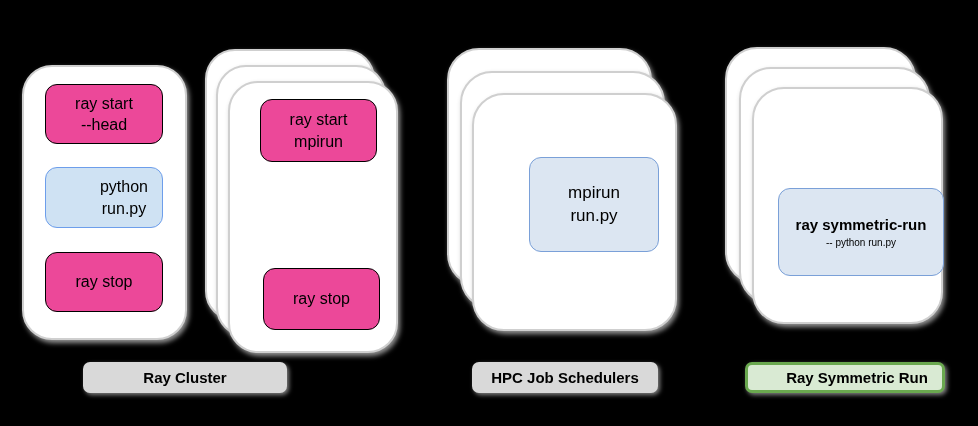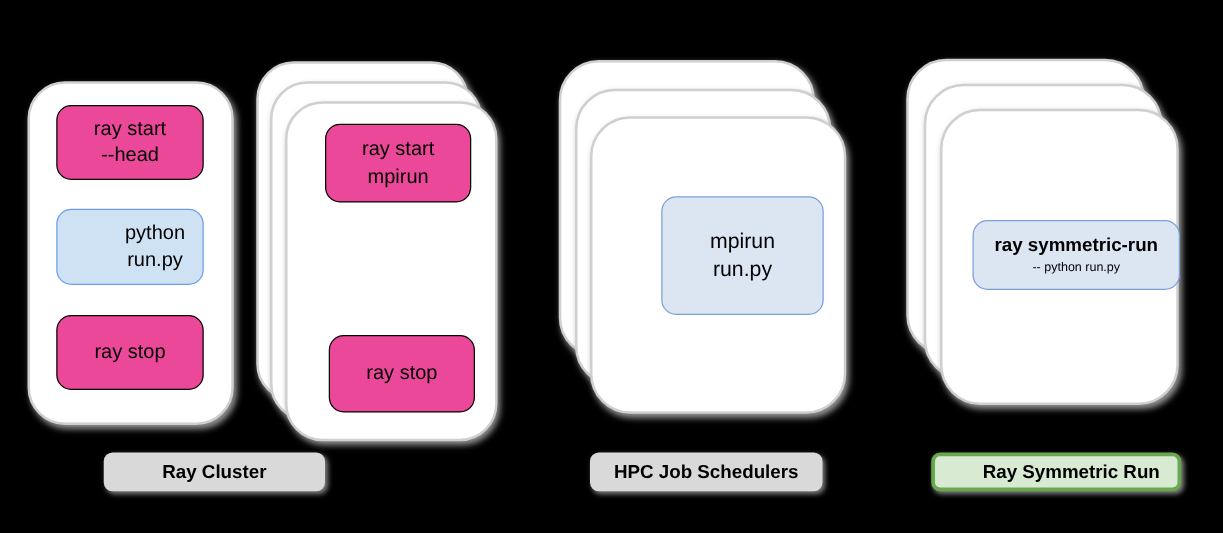--- a/index.html
+++ b/index.html
@@ -39,33 +39,33 @@
   .b22{left:263px;top:268px;width:117px;height:62px;}
   
   .c3a{left:447px;top:48px;width:205px;height:238px;}
   .c3b{left:460px;top:71px;width:205px;height:238px;}
   .c3c{left:472px;top:93px;width:205px;height:238px;}
   .b31{left:513px;top:157px;width:130px;height:95px;font-size:17px;}
   
   .c4a{left:725px;top:47px;width:191px;height:237px;}
   .c4b{left:739px;top:67px;width:191px;height:237px;}
   .c4c{left:752px;top:87px;width:191px;height:237px;}
-  .b41{left:762px;top:176px;width:166px;height:56px;font-size:15px;line-height:1.45;}
+  .b41{left:762px;top:188px;width:166px;height:88px;font-size:15px;line-height:1.45;}
   .b41 .line-0{font-weight:bold;}
   .b41 .line-1{font-size:10px;}
   
   .badge{
     position:absolute;top:362px;height:31px;
     display:flex;align-items:center;justify-content:center;
     font-weight:bold;font-size:15px;
     background:var(--gray-badge,#d9d9d9);
     border-radius:7px;box-sizing:border-box;
     box-shadow:2px 2px 4px rgba(150,150,150,0.85);
   }
-  .badge1{left:83px; width:177px;}
+  .badge1{left:83px; width:204px;}
   .badge2{left:472px;width:186px;}
   .badge3{left:745px;width:200px;background:var(--green-fill,#d9ead3);border:3px solid var(--green-border,#6aa84f);padding-left:24px;}
 </style>
 </head>
 <body style="--background: #000000; --card-fill: #ffffff; --card-border: #cfcfcf; --box-border: #000000; --blue1-fill: #cfe2f3; --blue1-border: #6d9eeb; --blue2-fill: #dce6f2; --blue2-border: #7aa0d8; --gray-badge: #d9d9d9; --green-fill: #d9ead3; --green-border: #6aa84f;">
 
 <div class="card c1"></div>
 <div class="cmd b11">
   <div>ray start</div>
   <div>--head</div>

